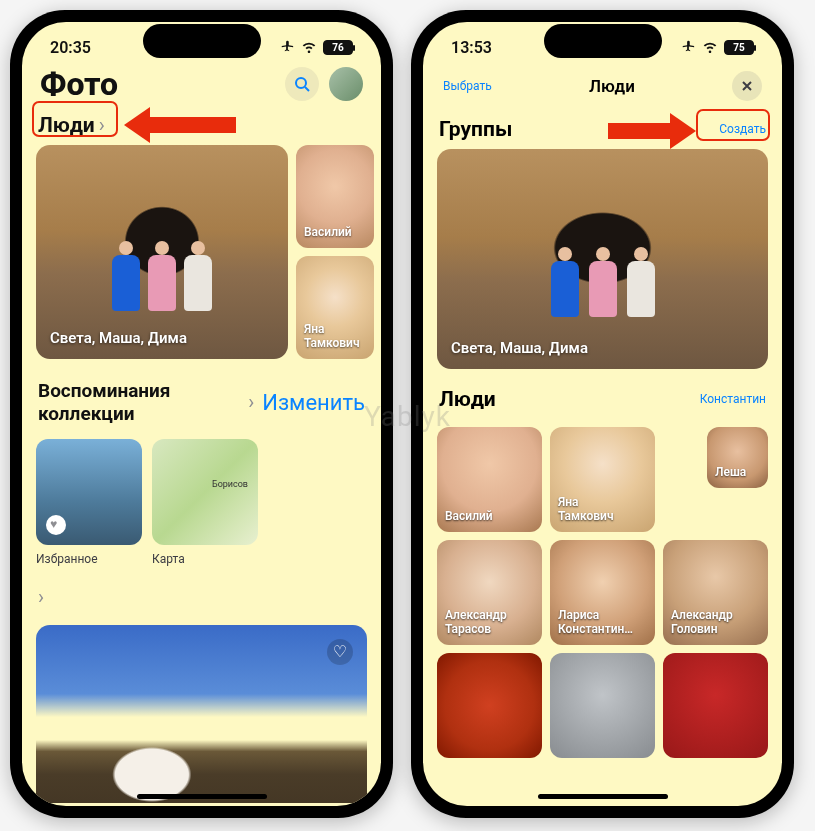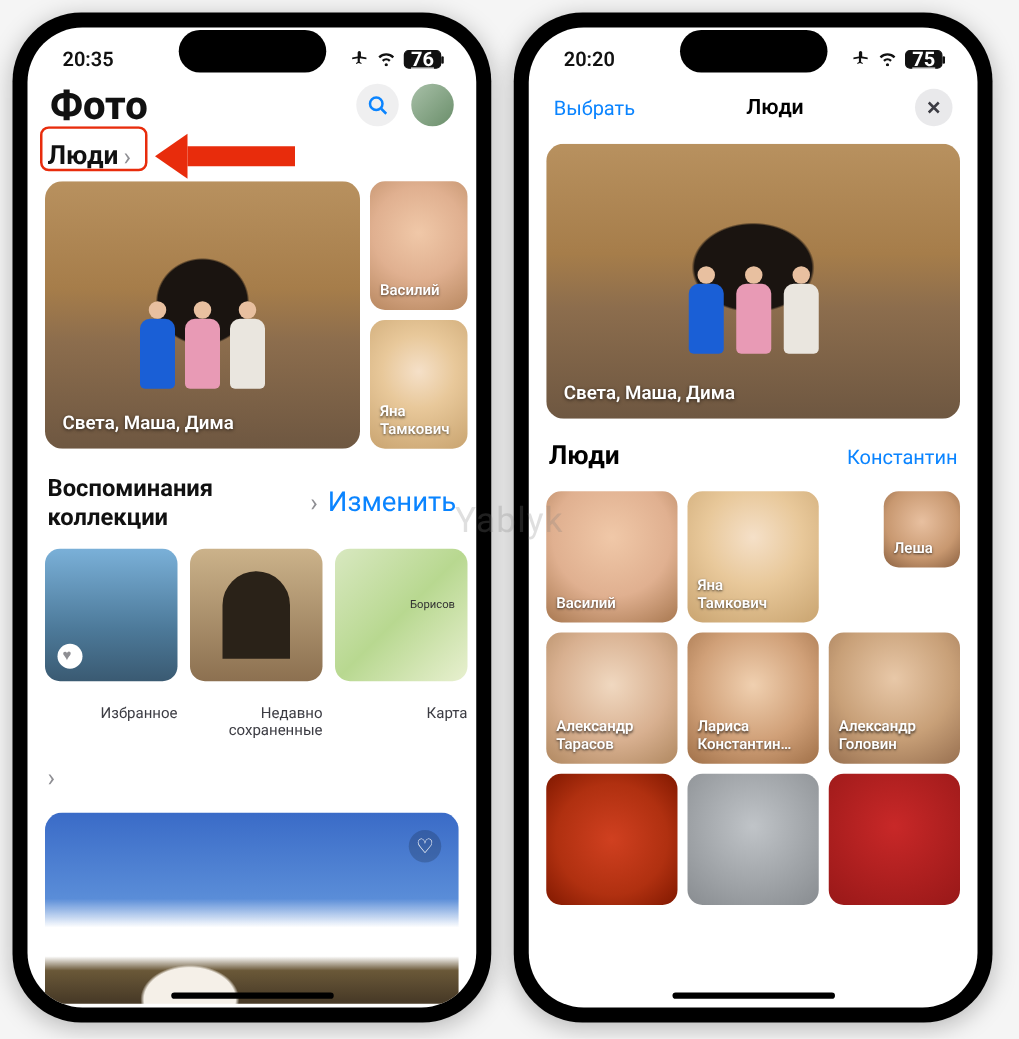--- a/index.html
+++ b/index.html
@@ -16,41 +16,40 @@
     width: 383px;
     height: 808px;
     background: #000;
     border-radius: 55px;
     padding: 12px;
     position: relative;
     box-shadow: 0 4px 20px rgba(0,0,0,.25);
   }
   .screen {
     width: 100%; height: 100%;
-    background: #ffffff;
+    background: #fef9c3;
     border-radius: 44px;
     overflow: hidden;
     position: relative;
   }
   .notch {
     position: absolute; top: 14px; left: 50%; transform: translateX(-50%);
     width: 118px; height: 34px; background: #000; border-radius: 20px; z-index: 50;
   }
   .statusbar {
     display: flex; justify-content: space-between; align-items: center;
     padding: 16px 28px 4px; font-size: 16px; font-weight: 600; color:#111;
   }
   .status-right { display:flex; align-items:center; gap:6px; }
   .battery-pill { display:inline-flex; align-items:center; gap:3px; }
   .battery-box {
     display:inline-flex; align-items:center; justify-content:center;
     width: 30px; height: 15px; border:1px solid #111; border-radius:4px;
-    font-size:16px; font-weight:700; background:#111; color:#fff;
+    font-size:10px; font-weight:700; background:#111; color:#fff;
     position:relative;
-    text-decoration:underline;
   }
   .battery-box::after { content:""; position:absolute; right:-3px; top:4px; width:2px; height:6px; background:#111; border-radius:1px; }
   .wifi, .plane { width:16px; height:14px; }
 
   .content { padding: 0 14px 15px; height: calc(100% - 42px); overflow:hidden; position:relative; }
 
   .header-row { display:flex; align-items:center; justify-content:space-between; padding:4px 4px 8px; }
   .app-title { font-size:32px; font-weight:800; color:#111; }
   .header-icons { display:flex; gap:10px; align-items:center; }
   .circle-btn { width:34px; height:34px; border-radius:50%; display:flex; align-items:center; justify-content:center; background:rgba(120,120,128,.12); }
@@ -77,47 +76,47 @@
   .tile-sm {
     width:78px; height:103px; border-radius:12px; position:relative; overflow:hidden;
   }
   .tile-sm .lbl { position:absolute; left:8px; bottom:8px; font-size:12px; font-weight:600; color:#fff; text-shadow:0 1px 2px rgba(0,0,0,.6); line-height:1.15; }
   .face-m { background: radial-gradient(circle at 50% 40%, #f0c8a8 0%, #e0b090 50%, #b88860 100%); }
   .face-f { background: radial-gradient(circle at 50% 40%, #f5e0c8 0%, #e8c89a 40%, #c9a470 100%); }
 
   .row-flex { display:flex; gap:8px; }
 
   .pinned-row { display:flex; gap:10px; margin-top:6px; }
-  .pin-item { width:106px; text-align:right; }
+  .pin-item { width:106px; text-align:left; }
   .pin-thumb { width:106px; height:106px; border-radius:12px; position:relative; overflow:hidden; }
   .pin-thumb.fav { background:linear-gradient(180deg,#7ab0d8 0%, #4d7a9a 60%, #3a5a72 100%); }
   .pin-thumb.fav::after{ content:""; position:absolute; left:10px; bottom:10px; width:20px; height:20px; border-radius:50%; background:#fff; }
   .pin-thumb.fav .heart { position:absolute; left:14px; bottom:14px; font-size:12px; color:#8e8e93; z-index:2;}
   .pin-thumb.recent { background:linear-gradient(180deg,#cbb28a 0%, #8c7050 100%); }
   .pin-thumb.recent::before{ content:""; position:absolute; top:18px; left:26px; width:54px; height:70px; border-radius:28px 28px 0 0; background:#2a2218;}
   .pin-thumb.map { background:linear-gradient(135deg,#d8e8c0 0%, #b8d890 50%, #e8f0d0 100%); }
   .pin-thumb.map .loc { position:absolute; right:10px; top:40px; font-size:9px; color:#333; }
-  .pin-cap { font-size:12px; color:#3c3c43; margin-top:19px; line-height:1.15; }
+  .pin-cap { font-size:12px; color:#3c3c43; margin-top:8px; line-height:1.15; }
 
   .mem-hero {
     height:230px; border-radius:14px; margin-top:8px; position:relative; overflow:hidden;
     
     background:
       linear-gradient(180deg, #3a6bc7 0%, #5a8dd8 30%, transparent 40%),
       radial-gradient(ellipse at 35% 65%, #f5f0e8 0%, #f5f0e8 12%, transparent 13%),
       linear-gradient(180deg, transparent 50%, #6a5838 55%, #4a3c28 65%, #3a2e1f 100%);
   }
   .mem-hero .fav { position:absolute; right:14px; top:14px; width:26px; height:26px; border-radius:50%; background:rgba(0,0,0,.18); display:flex;align-items:center;justify-content:center; color:#fff; }
 
   .inline-blue { color:#0a84ff; font-size:22px; font-weight:400; }
 
   
   .modal-bar { display:flex; align-items:center; justify-content:space-between; padding:10px 6px 14px; }
   .modal-title { font-size:17px; font-weight:600; }
-  .blue-link { color:#0a84ff; font-size:16px; }
+  .blue-link { color:#0a84ff; font-size:12px; }
   .close-x { width:30px; height:30px; border-radius:50%; background:rgba(120,120,128,.16); display:flex; align-items:center;justify-content:center; color:#3c3c43; }
 
   .sec-hdr { display:flex; justify-content:space-between; align-items:center; padding:2px 2px 8px; }
   .sec-hdr .ttl { font-size:21px; font-weight:700; }
 
   .group-hero2 {
     height:220px; border-radius:14px; position:relative; overflow:hidden;
     background:
       radial-gradient(ellipse at 50% 45%, #1a1410 0%, #1a1410 20%, transparent 21%),
       linear-gradient(180deg, #b8915f 0%, #a67d4a 40%, #8c6d4d 60%, #6e5741 100%);
@@ -236,24 +235,20 @@
         </div>
 
         <div class="pinned-row">
           <div class="pin-item">
             <div class="pin-thumb fav">
                 <span class="heart">♥</span>
               </div>
             <div class="pin-cap">Избранное</div>
           </div>
           <div class="pin-item">
-            <div class="pin-thumb recent"></div>
-            <div class="pin-cap">Недавно<br>сохраненные</div>
-          </div>
-          <div class="pin-item">
             <div class="pin-thumb map">
                 <div class="loc">Борисов</div>
               </div>
             <div class="pin-cap">Карта</div>
           </div>
         </div>
 
         <div class="section-link sm" style="margin-top:16px;">
           <span class="chev">›</span>
         </div>
@@ -263,21 +258,21 @@
         </div>
       </div>
       <div class="home-ind"></div>
     </div>
   </div>
 
   <div class="phone">
     <div class="notch"></div>
     <div class="screen">
       <div class="statusbar">
-        <span>20:20</span>
+        <span>13:53</span>
         <div class="status-right">
           <span><svg class="plane" viewBox="0 0 16 16">
                 <path fill="#111" d="M15 8l-5-1V3.5a1.5 1.5 0 10-3 0V7L2 8v1.5l5-.8V12l-1.5 1v1L8 13l2.5 1v-1L9 12V8.7l6 .8z"></path>
               </svg></span>
           <span><svg class="wifi" viewBox="0 0 16 14">
                 <path fill="#111" d="M8 11.5a1.3 1.3 0 100 2.6 1.3 1.3 0 000-2.6zM4.5 9a5 5 0 017 0l-1.3 1.3a3.2 3.2 0 00-4.4 0zm-2.8-2.8a9 9 0 0112.6 0L13 7.5a7.2 7.2 0 00-10 0z"></path>
               </svg></span>
           <span class="battery-pill">
             <span class="battery-box">75</span>
           </span>
@@ -288,20 +283,33 @@
         <div class="modal-bar">
           <span class="blue-link">Выбрать</span>
           <span class="modal-title">Люди</span>
           <div class="close-x">
             <svg width="12" height="12" viewBox="0 0 12 12">
                 <path stroke="#3c3c43" stroke-width="2" d="M2 2l8 8M10 2l-8 8"></path>
               </svg>
           </div>
         </div>
 
+        <div style="position:relative;">
+          <div class="sec-hdr">
+            <span class="ttl">Группы</span>
+            <span class="blue-link">Создать</span>
+          </div>
+          <div class="arrow right" style="top:-2px; right:72px;">
+            <div class="shaft" style="width:62px;"></div>
+              <div class="head"></div>
+          </div>
+          <svg class="arrow-out" style="top:-6px; right:-4px;" width="76" height="34">
+              <rect x="1" y="1" width="72" height="30" rx="6"></rect>
+            </svg>
+        </div>
 
         <div class="group-hero2">
           <div class="people" style="position:absolute; bottom:52px; left:50%; transform:translateX(-50%); display:flex; gap:10px;">
             <div class="pers p-blue"></div>
               <div class="pers p-pink"></div>
               <div class="pers p-white"></div>
           </div>
           <div class="hero-label">Света, Маша, Дима</div>
         </div>
 

